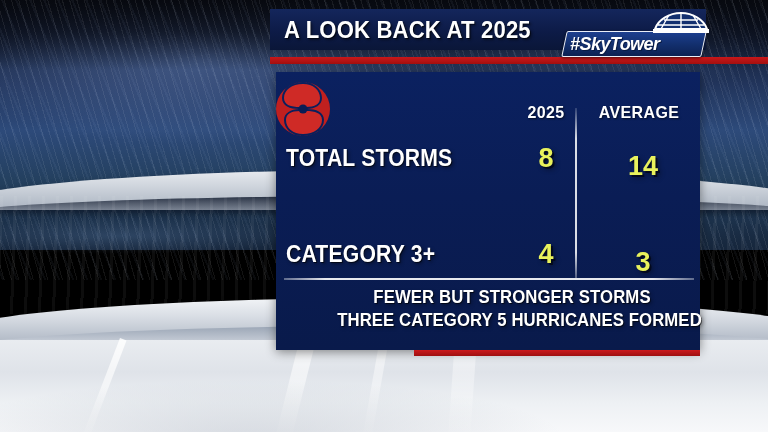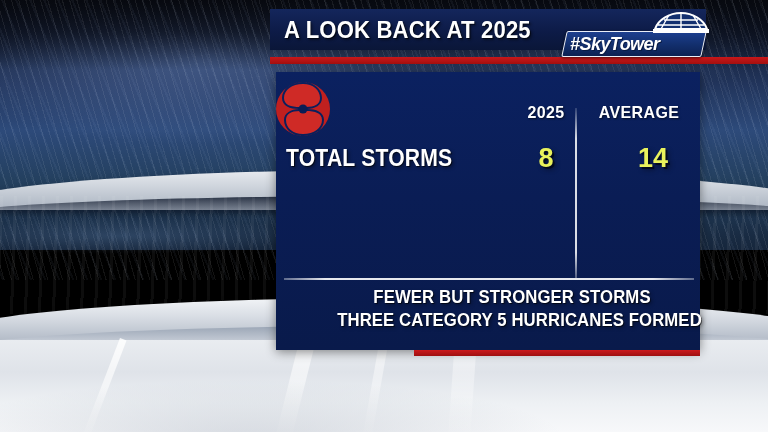--- a/index.html
+++ b/index.html
@@ -166,21 +166,21 @@
     transform:scaleX(.92); transform-origin:left center;
     text-shadow:1px 1px 0 rgba(0,0,0,.6), 2px 2px 4px rgba(0,0,0,.45);
     white-space:nowrap;
   }
   .row-v1, .row-v2 {
     position:absolute; top:0; height:46px; line-height:46px;
     color:#e9f25c; font-size:27px; font-weight:bold; text-align:center;
     text-shadow:2px 2px 0 rgba(0,0,0,.55), 3px 3px 5px rgba(0,0,0,.4);
   }
   .row-v1 { left:234px; width:72px; }
-  .row-v2 { left:324px; width:106px; }
+  .row-v2 { left:314px; width:106px;margin-top:8px; }
 
   .divider-h {
     position:absolute; left:284px; top:278px; width:410px; height:2px;
     background:linear-gradient(90deg, rgba(255,255,255,.35), rgba(255,255,255,.9) 10%, rgba(255,255,255,.9) 90%, rgba(255,255,255,.35));
   }
 
   
   .footer {
     position:absolute; left:276px; top:286px; width:424px;
     text-align:center; color:#ffffff;padding-left:48px;
@@ -250,20 +250,25 @@
   <div class="col-head col-average">AVERAGE</div>
   <div class="divider-v"></div>
 
   <div class="row" style="top:135px;">
     <div class="row-label">TOTAL STORMS</div>
     <div class="row-v1">8</div>
     <div class="row-v2">14</div>
   </div>
 
 
+  <div class="row" style="top:231px;">
+    <div class="row-label">CATEGORY 3+</div>
+    <div class="row-v1">4</div>
+    <div class="row-v2">3</div>
+  </div>
 
   <div class="divider-h"></div>
 
   <div class="footer">
     <div class="footer-line">FEWER BUT STRONGER STORMS</div>
     <div class="footer-line">THREE CATEGORY 5 HURRICANES FORMED</div>
   </div>
 
 </div>
 

